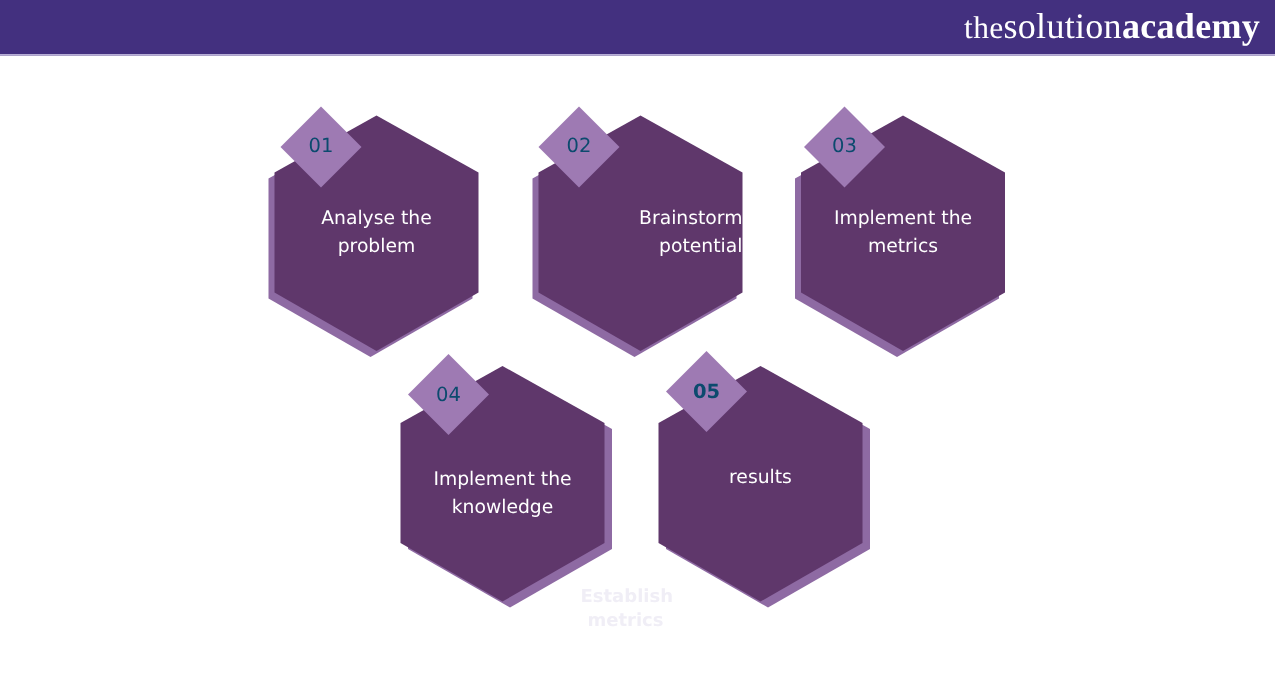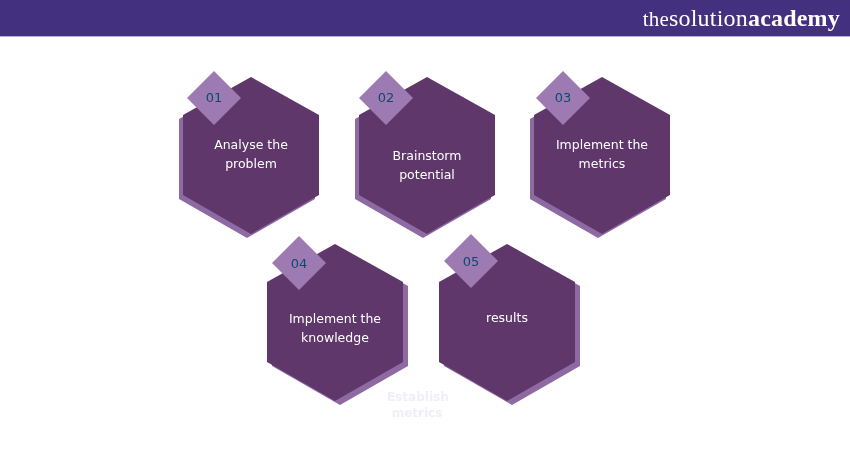--- a/index.html
+++ b/index.html
@@ -64,21 +64,21 @@
   </div>
 </div>
 
 <div class="step" style="left:359px; top:77px;padding-left:42px;">
   <svg width="140" height="162">
     <polygon points="64,4 132,42 132,122 64,161 -4,122 -4,42" fill="#8e6aa3"></polygon>
     <polygon points="68,0 136,38 136,118 68,157 0,118 0,38" fill="#5f376b"></polygon>
     <polygon points="27,-6 54,21 27,48 0,21" fill="#9e7ab3"></polygon>
   </svg>
   <div class="num" style="left:7px; top:13px;">02</div>
-  <div class="hex-label" style="top:70px;">
+  <div class="hex-label" style="top:59px;text-align:right;">
     <div>Brainstorm</div>
     <div>potential</div>
   </div>
 </div>
 
 <div class="step" style="left:534px; top:77px;">
   <svg width="140" height="162">
     <polygon points="64,4 132,42 132,122 64,161 -4,122 -4,42" fill="#8e6aa3"></polygon>
     <polygon points="68,0 136,38 136,118 68,157 0,118 0,38" fill="#5f376b"></polygon>
     <polygon points="29,-6 56,21 29,48 2,21" fill="#9e7ab3"></polygon>
@@ -102,21 +102,21 @@
     <div>knowledge</div>
   </div>
 </div>
 
 <div class="step" style="left:439px; top:244px;">
   <svg width="145" height="164">
     <polygon points="73,4 141,42 141,122 73,161 5,122 5,42" fill="#8e6aa3"></polygon>
     <polygon points="68,0 136,38 136,118 68,157 0,118 0,38" fill="#5f376b"></polygon>
     <polygon points="32,-10 59,17 32,44 5,17" fill="#9e7ab3"></polygon>
   </svg>
-  <div class="num" style="left:12px; top:10px;">05</div>
+  <div class="num" style="left:12px; top:10px;font-weight:bold;">05</div>
   <div class="hex-label" style="top:65px;">
     <div>results</div>
   </div>
 </div>
 
 <div class="ghost">
   <div>Establish</div>
   <div>metrics</div>
 </div>
 

